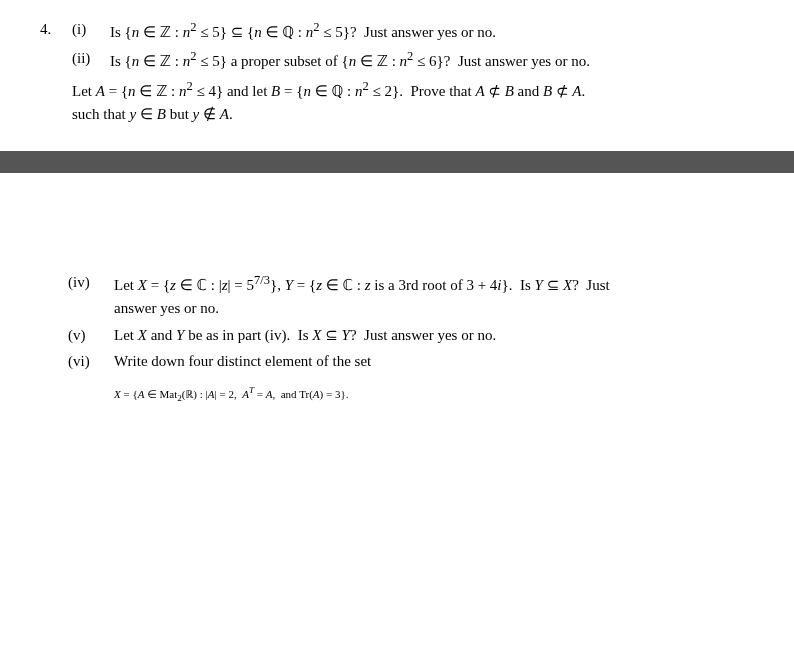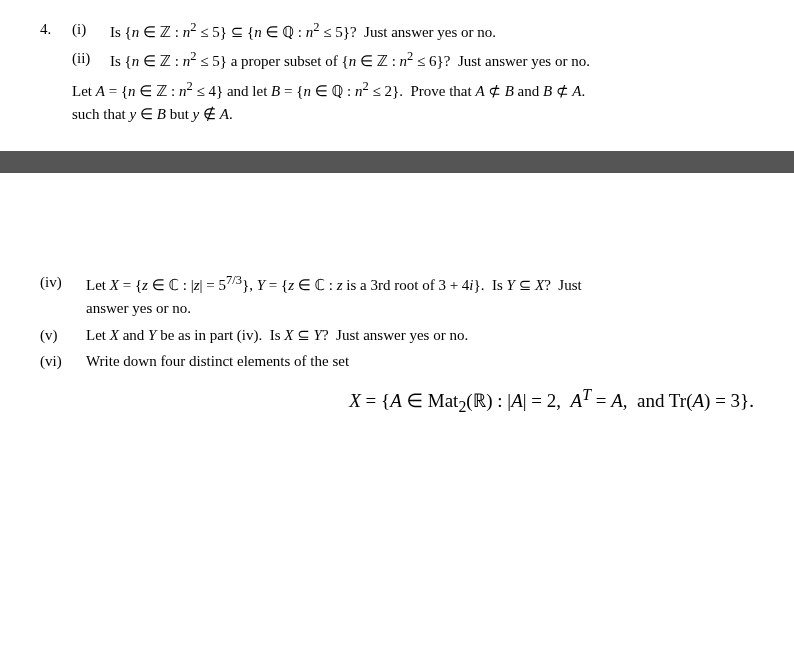--- a/index.html
+++ b/index.html
@@ -67,30 +67,31 @@
     .divider {
       width: 100%;
       height: 22px;
       background: #555555;
       margin: 0;
     }
 
     .bottom-section {
       padding: 18px 40px 18px 40px;
       background: #ffffff;
+      margin-left: 28px;
     }
 
     .spacer {
       height: 80px;
     }
 
     .math-display {
-      text-align: right;
+      text-align: left;
       margin-top: 10px;
-      font-size: 19px;
+      font-size: 11px;
     }
   </style>
 </head>
 <body>
 
 <div class="page">
   <div class="top-section">
 
     <div class="problem-item">
       <div class="problem-number">4.</div>
@@ -146,21 +147,21 @@
     <div class="sub-item">
       <div class="sub-label sub-label-iii">(v)</div>
       <div class="sub-content">
         Let <i>X</i> and <i>Y</i> be as in part (iv).&nbsp; Is <i>X</i> ⊆ <i>Y</i>?&nbsp; Just answer yes or no.
       </div>
     </div>
 
     <div class="sub-item">
       <div class="sub-label sub-label-iii">(vi)</div>
       <div class="sub-content">
-        <div>Write down four distinct elements of the set</div>
+        <div>Write down four distinct element of the set</div>
         <div class="math-display">
           <i>X</i> = {<i>A</i> ∈ Mat<sub>2</sub>(ℝ) : |<i>A</i>| = 2,&nbsp; <i>A</i><sup><i>T</i></sup> = <i>A</i>,&nbsp; and Tr(<i>A</i>) = 3}.
         </div>
       </div>
     </div>
 
   </div>
 </div>
 
 </body></html>

